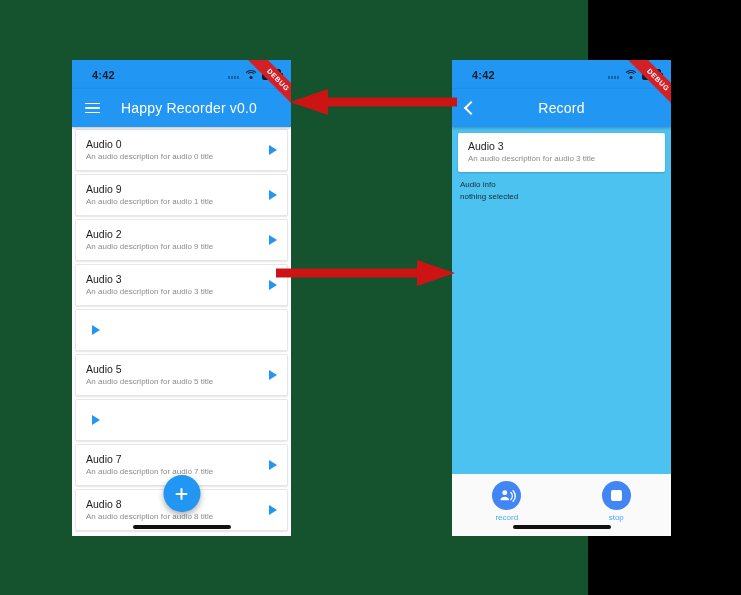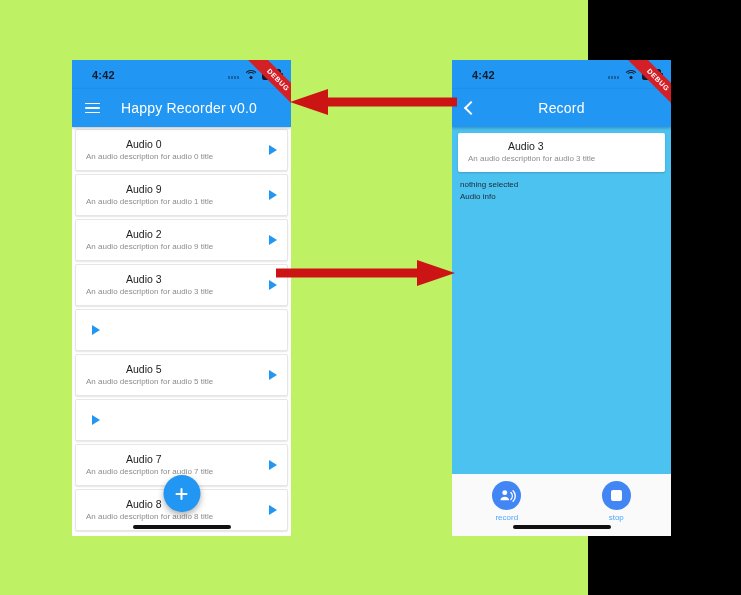--- a/index.html
+++ b/index.html
@@ -8,21 +8,21 @@
     background: #000000;
     width: 741px;
     height: 595px;
     overflow: hidden;
     font-family: "Liberation Sans", sans-serif;
   }
   .stage {
     position: relative;
     width: 588px;
     height: 595px;
-    background: #bef264;
+    background: #14532d;
   }
 
   
   .phone {
     position: absolute;
     overflow: hidden;
     background: #ffffff;
   }
   #phone-left  { left: 72px;  top: 60px; width: 219px; height: 476px; }
   #phone-right { left: 452px; top: 60px; width: 219px; height: 476px; }
@@ -175,21 +175,20 @@
     align-items: center;
     padding: 0 10px;
     box-sizing: border-box;
   }
   .audio-card:first-child { margin-top: 2px; }
   .card-texts { flex: 1; min-width: 0; }
   .card-title {
     font-size: 10.5px;
     color: #222222;
     line-height: 1.25;
-    margin-left: 40px;
   }
   .card-sub {
     font-size: 8px;
     color: #8c8c8c;
     line-height: 1.3;
     margin-top: 1px;
   }
   .play-icon {
     width: 0; height: 0;
     border-left: 8px solid #2196f3;
@@ -472,22 +471,22 @@
     </div>
 
     <div class="record-body">
 
       <div class="record-card">
         <div class="card-title">Audio 3</div>
         <div class="card-sub">An audio description for audio 3 title</div>
       </div>
 
       <div class="record-info">
+        <div>Audio info</div>
         <div>nothing selected</div>
-        <div>Audio info</div>
       </div>
 
       <div class="record-actions">
         <div class="action-btn">
           <span class="action-circle">
             <svg width="18" height="18" viewBox="0 0 24 24" aria-hidden="true">
               <circle cx="9" cy="7.5" r="3.3" fill="#ffffff"></circle>
               <path d="M3.2 17.6c0-3.1 2.7-4.7 5.8-4.7s5.8 1.6 5.8 4.7z" fill="#ffffff"></path>
               <path d="M17.2 7.4a6.6 6.6 0 0 1 0 9.2" stroke="#ffffff" stroke-width="1.8" fill="none" stroke-linecap="round"></path>
               <path d="M20.1 4.9a10 10 0 0 1 0 14.2" stroke="#ffffff" stroke-width="1.8" fill="none" stroke-linecap="round"></path>

